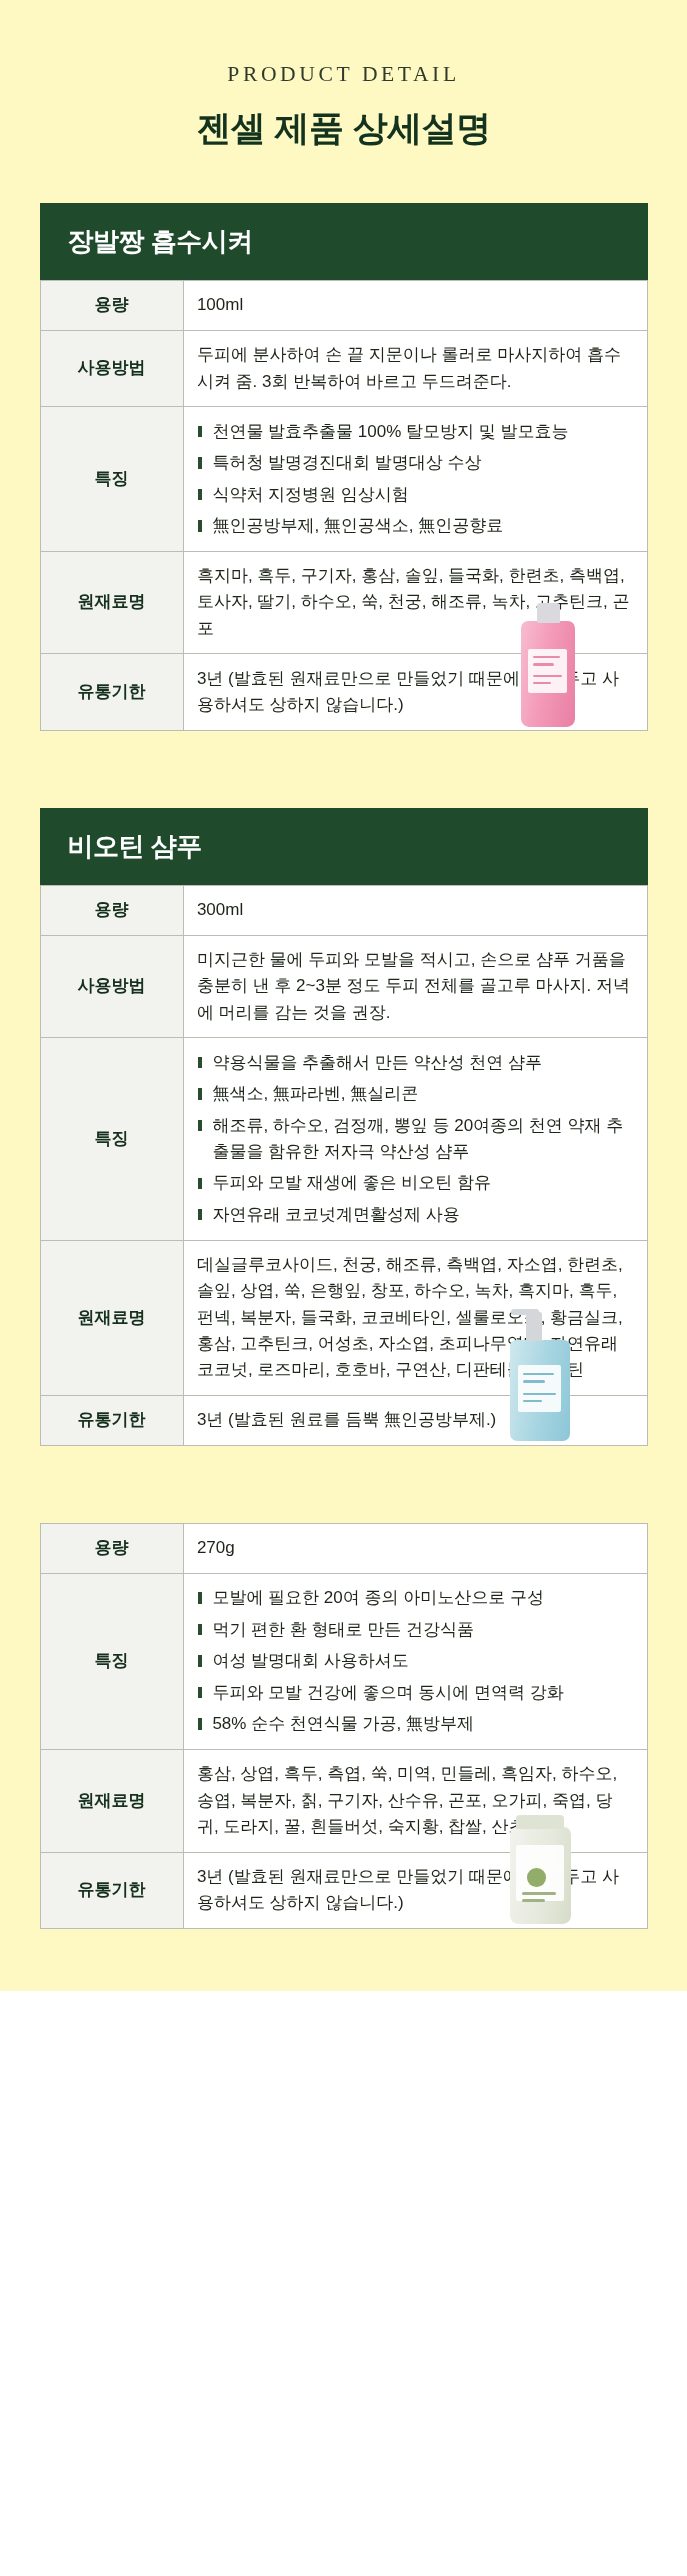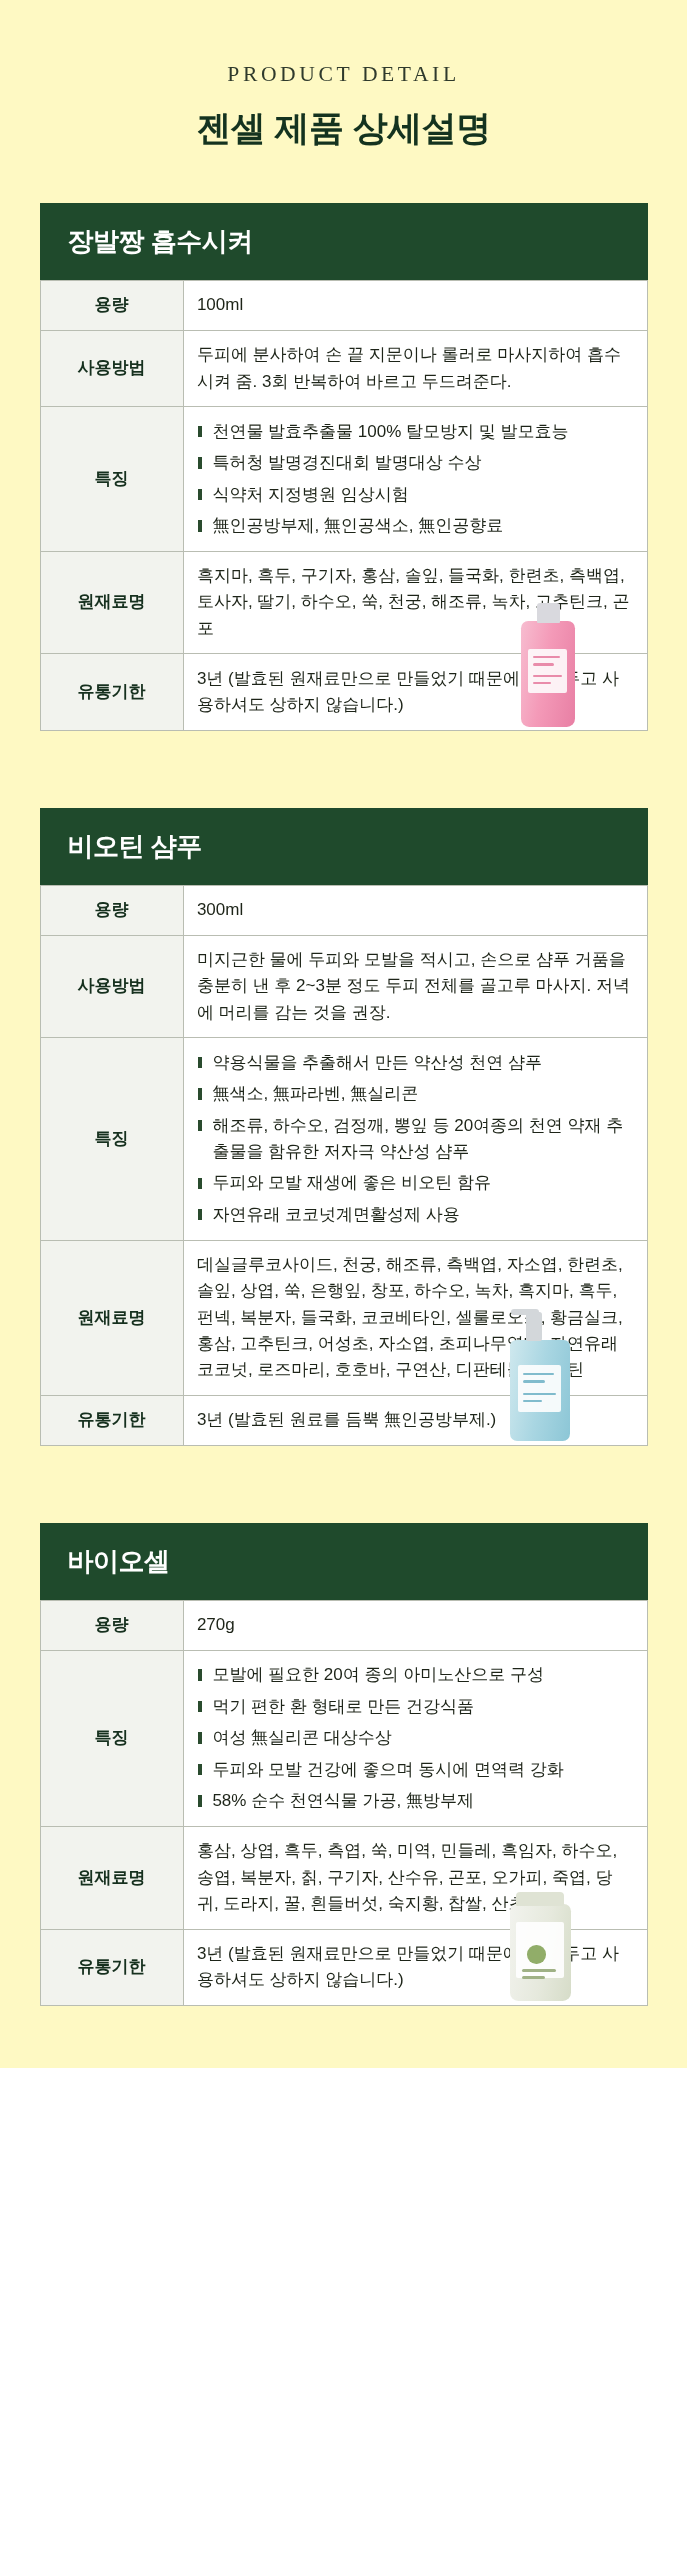--- a/index.html
+++ b/index.html
@@ -345,36 +345,33 @@
   <div class="product" style="padding-top:77px;">
     <div class="bottle-wrap" style="right:57px;bottom:5.2px;">
       <div class="jar">
         <div class="label">
           <div class="badge"></div>
           <i style="top:47px;width:34px;"></i>
           <i style="top:54px;width:23px;"></i>
         </div>
       </div>
     </div>
-    <div class="product-top">
-      <div class="product-name">바이오셀</div>
-    </div>
     <table class="spec">
       <tbody>
           <tr>
         <td class="k">용량</td>
         <td class="v">270g</td>
       </tr>
       <tr>
         <td class="k">특징</td>
         <td class="v">
           <ul class="bullets">
             <li>모발에 필요한 20여 종의 아미노산으로 구성</li>
             <li>먹기 편한 환 형태로 만든 건강식품</li>
-            <li>여성 無실리콘 대상수상</li>
+            <li>여성 발명대회 사용하셔도</li>
             <li>두피와 모발 건강에 좋으며 동시에 면역력 강화</li>
             <li>58% 순수 천연식물 가공, 無방부제</li>
           </ul>
         </td>
       </tr>
       <tr>
         <td class="k">원재료명</td>
         <td class="v">홍삼, 상엽, 흑두, 측엽, 쑥, 미역, 민들레, 흑임자, 하수오, 송엽, 복분자, 칡, 구기자, 산수유, 곤포, 오가피, 죽엽, 당귀, 도라지, 꿀, 흰들버섯, 숙지황, 찹쌀, 산초</td>
       </tr>
       <tr>

